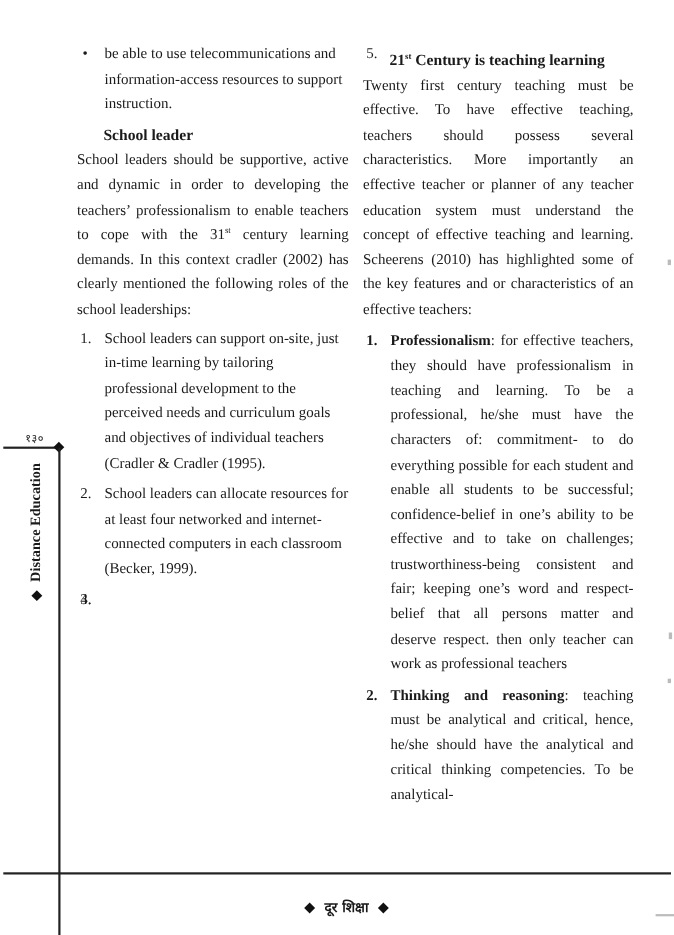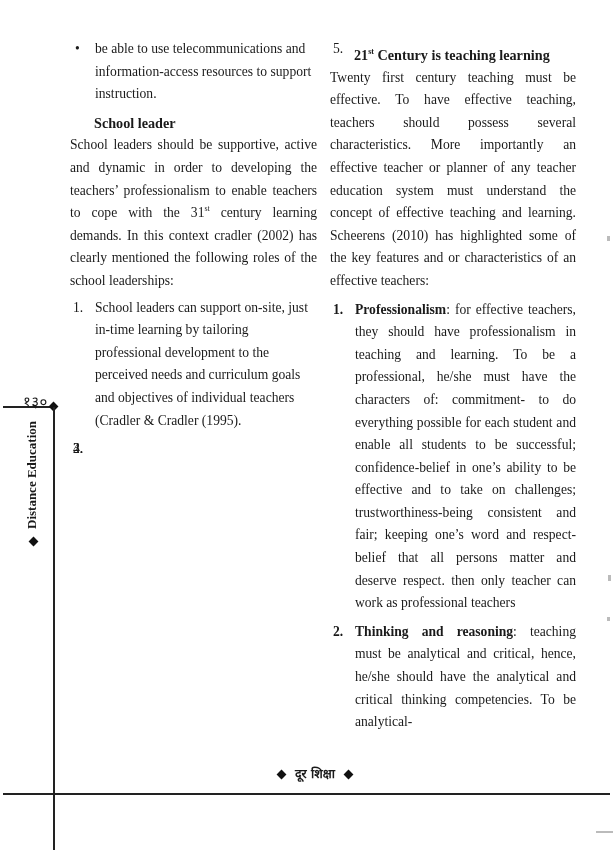--- a/index.html
+++ b/index.html
@@ -16,29 +16,29 @@
   .bullet-row .marker { position: absolute; left: 5px; top: 0; }
   .num-row { position: relative; padding-left: 25px; margin-top: 6px; }
   .num-row .marker { position: absolute; left: 3px; top: 0; }
   .heading { font-weight: bold; font-size: 14.2px; margin-top: 6px; margin-left: 24px; }
   .term { font-weight: bold; }
   sup { font-size: 8px; line-height: 0; vertical-align: super; }
 
   .rule-h { position: absolute; background: #222; height: 1.5px; }
   .rule-v { position: absolute; background: #222; width: 1.5px; }
   .diamond { position: absolute; width: 7px; height: 7px; background: #111; transform: rotate(45deg); }
-  .page-num { position: absolute; left: 23px; top: 391px; font-size: 15px; font-family: "DejaVu Sans", sans-serif; letter-spacing: 0.5px; text-align: center; }
+  .page-num { position: absolute; left: 23px; top: 391px; font-size: 10px; font-family: "DejaVu Sans", sans-serif; letter-spacing: 0.5px; text-align: center; }
   .side-label {
     position: absolute; left: 24px; top: 545px;
     transform-origin: left top; transform: rotate(-90deg);
     font-weight: bold; font-size: 13px; white-space: nowrap;
     font-family: "Liberation Serif", serif;
   }
   .side-label .diamond-inline { display: inline-block; width: 7px; height: 7px; background: #111; transform: rotate(45deg); margin-right: 9px; vertical-align: middle; }
-  .footer { position: absolute; top: 765px; left: 250px; width: 130px; text-align: center; font-size: 12.5px; font-weight: bold; font-family: "DejaVu Sans", sans-serif; }
+  .footer { position: absolute; top: 816px; left: 250px; width: 130px; text-align: center; font-size: 12.5px; font-weight: bold; font-family: "DejaVu Sans", sans-serif; }
   .footer .diamond-inline { display: inline-block; width: 7px; height: 7px; background: #111; transform: rotate(45deg); margin: 0 10px; vertical-align: middle; }
   .speck { position: absolute; background: #bbb; }
 </style>
 </head>
 <body>
 
 <div class="rule-h" style="left:3px; top:406px; width:51px;"></div>
 <div class="diamond" style="left:50px; top:403px;"></div>
 <div class="rule-v" style="left:53px; top:407px; height:443px;"></div>
 <div class="rule-h" style="left:3px; top:793px; width:607px;"></div>
@@ -60,20 +60,21 @@
   </div>
   <div class="heading">School leader</div>
   <div class="justify"><span>School leaders should be supportive, active and dynamic in order to developing the teachers’ professionalism to enable teachers to cope with the 31</span><sup>st</sup><span> century learning demands. In this context cradler (2002) has clearly mentioned the following roles of the school leaderships:</span></div>
 
   <div class="num-row" style="margin-top:4px;">
     <span class="marker">1.</span>
     <span>School leaders can support on-site, just in-time learning by tailoring professional development to the perceived needs and curriculum goals and objectives of individual teachers (Cradler &amp; Cradler (1995).</span>
   </div>
   <div class="num-row">
     <span class="marker">2.</span>
+    <span>School leaders can allocate resources for at least four networked and internet-connected computers in each classroom (Becker, 1999).</span>
   </div>
   <div class="num-row">
     <span class="marker">3.</span>
   </div>
   <div class="num-row">
     <span class="marker">4.</span>
   </div>
 </div>
 
 <div class="col col-right" style="top:38px;">

